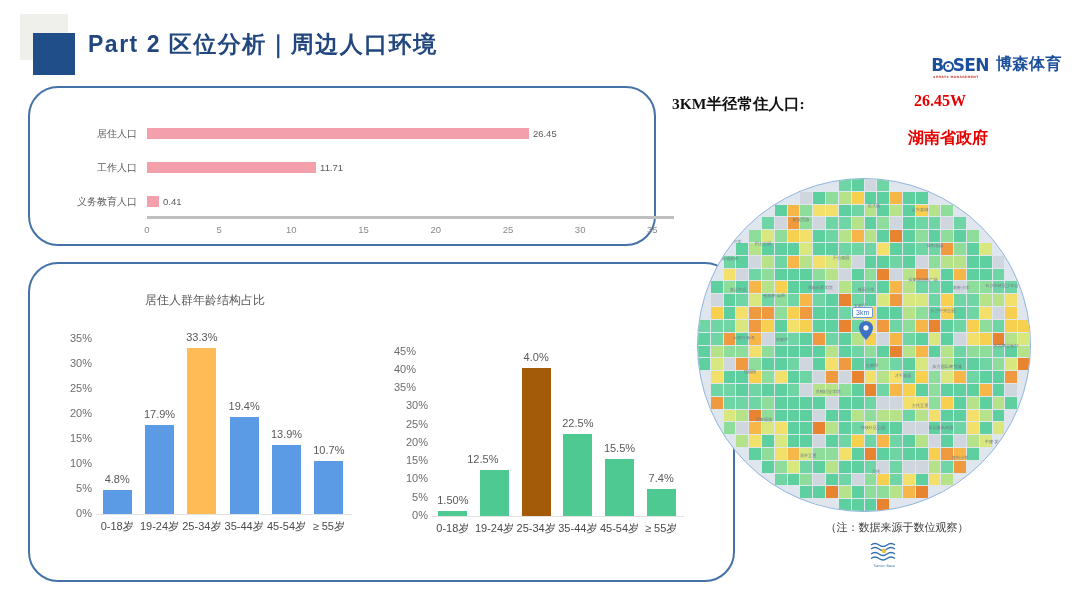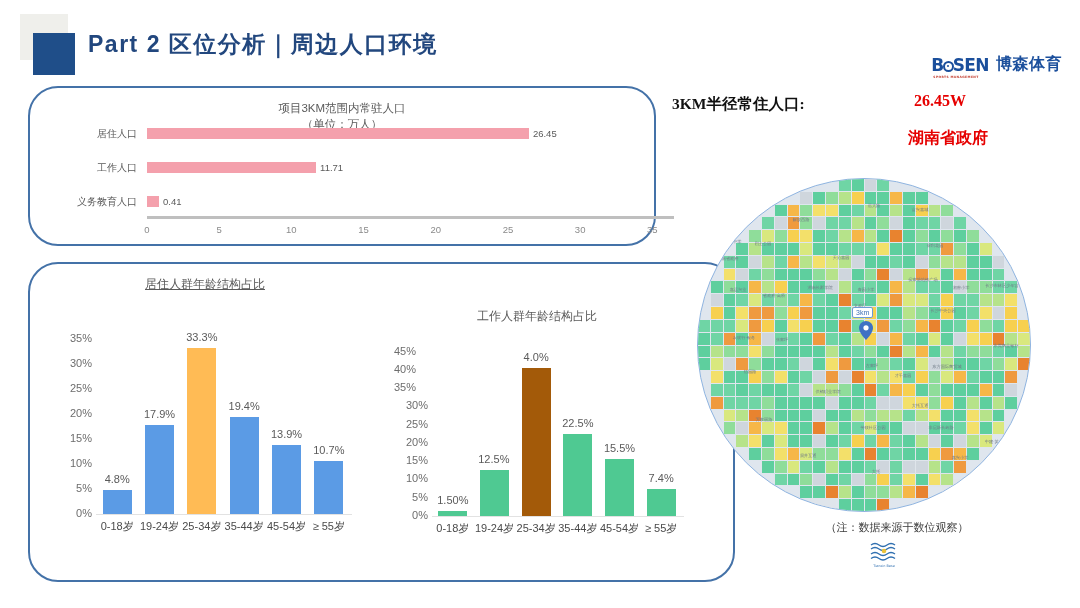--- a/index.html
+++ b/index.html
@@ -207,24 +207,20 @@
 
   <div class="brand-logo">
     <div class="brand-mark">
       <span>B</span><span class="ring"></span><span>SEN</span>
       <span class="brand-sub">SPORTS MANAGEMENT</span>
     </div>
     <div class="brand-cn">博森体育</div>
   </div>
 
   <div class="card" id="card-top">
-    <div class="c1-title">
-      <span>项目3KM范围内常驻人口</span><br>
-      <span>（单位：万人）</span>
-    </div>
     <div class="c1-plot" id="c1-plot">
         <div class="c1-catlabel" style="right: 517px; top: 39px;">居住人口</div>
         <div class="c1-bar" style="left: 117px; top: 40px; width: 381.895px; background: rgb(244, 160, 172);"></div>
         <div class="c1-val" style="left: 502.895px; top: 40px;">26.45</div>
         <div class="c1-catlabel" style="right: 517px; top: 73px;">工作人口</div>
         <div class="c1-bar" style="left: 117px; top: 74px; width: 169.073px; background: rgb(244, 160, 172);"></div>
         <div class="c1-val" style="left: 290.073px; top: 74px;">11.71</div>
         <div class="c1-catlabel" style="right: 517px; top: 107px;">义务教育人口</div>
         <div class="c1-bar" style="left: 117px; top: 108px; width: 12px; background: rgb(244, 160, 172);"></div>
         <div class="c1-val" style="left: 133px; top: 108px;">0.41</div>
@@ -234,21 +230,21 @@
         <div class="c1-tick" style="left: 249.384px; top: 136px;">10</div>
         <div class="c1-tick" style="left: 321.575px; top: 136px;">15</div>
         <div class="c1-tick" style="left: 393.767px; top: 136px;">20</div>
         <div class="c1-tick" style="left: 465.959px; top: 136px;">25</div>
         <div class="c1-tick" style="left: 538.151px; top: 136px;">30</div>
         <div class="c1-tick" style="left: 610.342px; top: 136px;">35</div>
       </div>
   </div>
 
   <div class="card" id="card-bottom">
-    <div class="col-title" id="c2-title" style="left: 30px; top: 12px; width: 290px; text-decoration: underline;">居住人群年龄结构占比</div>
+    <div class="col-title" id="c2-title" style="left: 30px; top: 28px; width: 290px;">居住人群年龄结构占比</div>
     <div class="colchart" id="c2-plot" style="left: 18px; top: 48px; width: 306px; height: 226px;">
         <div class="col-ylabel" style="top: 195px; left: 0px; width: 44px;">0%</div>
         <div class="col-ylabel" style="top: 170px; left: 0px; width: 44px;">5%</div>
         <div class="col-ylabel" style="top: 145px; left: 0px; width: 44px;">10%</div>
         <div class="col-ylabel" style="top: 120px; left: 0px; width: 44px;">15%</div>
         <div class="col-ylabel" style="top: 95px; left: 0px; width: 44px;">20%</div>
         <div class="col-ylabel" style="top: 70px; left: 0px; width: 44px;">25%</div>
         <div class="col-ylabel" style="top: 45px; left: 0px; width: 44px;">30%</div>
         <div class="col-ylabel" style="top: 20px; left: 0px; width: 44px;">35%</div>
         <div class="col-baseline" style="left: 48px; top: 202px; width: 256px;"></div>
@@ -265,38 +261,37 @@
         <div class="col-vallabel" style="left: 175px; width: 42.3333px; top: 88px;">19.4%</div>
         <div class="col-xlabel" style="left: 175px; width: 42.3333px; top: 207px;">35-44岁</div>
         <div class="col-bar" style="left: 224px; width: 29px; height: 69.5px; bottom: 24px; background: rgb(91, 155, 229);"></div>
         <div class="col-vallabel" style="left: 217.333px; width: 42.3333px; top: 115.5px;">13.9%</div>
         <div class="col-xlabel" style="left: 217.333px; width: 42.3333px; top: 207px;">45-54岁</div>
         <div class="col-bar" style="left: 266.333px; width: 29px; height: 53.5px; bottom: 24px; background: rgb(91, 155, 229);"></div>
         <div class="col-vallabel" style="left: 259.667px; width: 42.3333px; top: 131.5px;">10.7%</div>
         <div class="col-xlabel" style="left: 259.667px; width: 42.3333px; top: 207px;">≥ 55岁</div>
       </div>
 
-    <div class="col-title" id="c3-title" style="left: 362px; top: 44px; width: 290px;">工作人群年龄结构占比</div>
     <div class="colchart" id="c3-plot" style="left: 354px; top: 66px; width: 302px; height: 208px;">
         <div class="col-ylabel" style="top: 179px; left: 0px; width: 44px;">0%</div>
         <div class="col-ylabel" style="top: 160.739px; left: 0px; width: 44px;">5%</div>
         <div class="col-ylabel" style="top: 142.478px; left: 0px; width: 44px;">10%</div>
         <div class="col-ylabel" style="top: 124.217px; left: 0px; width: 44px;">15%</div>
         <div class="col-ylabel" style="top: 105.957px; left: 0px; width: 44px;">20%</div>
         <div class="col-ylabel" style="top: 87.6957px; left: 0px; width: 44px;">25%</div>
         <div class="col-ylabel" style="top: 69.4348px; left: 0px; width: 44px;">30%</div>
         <div class="col-ylabel" style="top: 51.1739px; left: 0px; width: 32px;">35%</div>
         <div class="col-ylabel" style="top: 32.913px; left: 0px; width: 32px;">40%</div>
         <div class="col-ylabel" style="top: 14.6522px; left: 0px; width: 32px;">45%</div>
         <div class="col-baseline" style="left: 48px; top: 186px; width: 252px;"></div>
         <div class="col-bar" style="left: 54.3333px; width: 29px; height: 5.47826px; bottom: 22px; background: rgb(79, 201, 146);"></div>
         <div class="col-vallabel" style="left: 48px; width: 41.6667px; top: 163.522px;">1.50%</div>
         <div class="col-xlabel" style="left: 48px; width: 41.6667px; top: 191px;">0-18岁</div>
         <div class="col-bar" style="left: 96px; width: 29px; height: 45.6522px; bottom: 22px; background: rgb(79, 201, 146);"></div>
-        <div class="col-vallabel" style="left: 89px; width: 41.6667px; top: 123.348px;">12.5%</div>
+        <div class="col-vallabel" style="left: 78px; width: 41.6667px; top: 123.348px;">12.5%</div>
         <div class="col-xlabel" style="left: 89.6667px; width: 41.6667px; top: 191px;">19-24岁</div>
         <div class="col-bar" style="left: 137.667px; width: 29px; height: 148.278px; bottom: 22px; background: rgb(163, 90, 9);"></div>
         <div class="col-vallabel" style="left: 131.333px; width: 41.6667px; top: 20.7217px;">4.0%</div>
         <div class="col-xlabel" style="left: 131.333px; width: 41.6667px; top: 191px;">25-34岁</div>
         <div class="col-bar" style="left: 179.333px; width: 29px; height: 82.1739px; bottom: 22px; background: rgb(79, 201, 146);"></div>
         <div class="col-vallabel" style="left: 173px; width: 41.6667px; top: 86.8261px;">22.5%</div>
         <div class="col-xlabel" style="left: 173px; width: 41.6667px; top: 191px;">35-44岁</div>
         <div class="col-bar" style="left: 221px; width: 29px; height: 56.6087px; bottom: 22px; background: rgb(79, 201, 146);"></div>
         <div class="col-vallabel" style="left: 214.667px; width: 41.6667px; top: 112.391px;">15.5%</div>
         <div class="col-xlabel" style="left: 214.667px; width: 41.6667px; top: 191px;">45-54岁</div>

